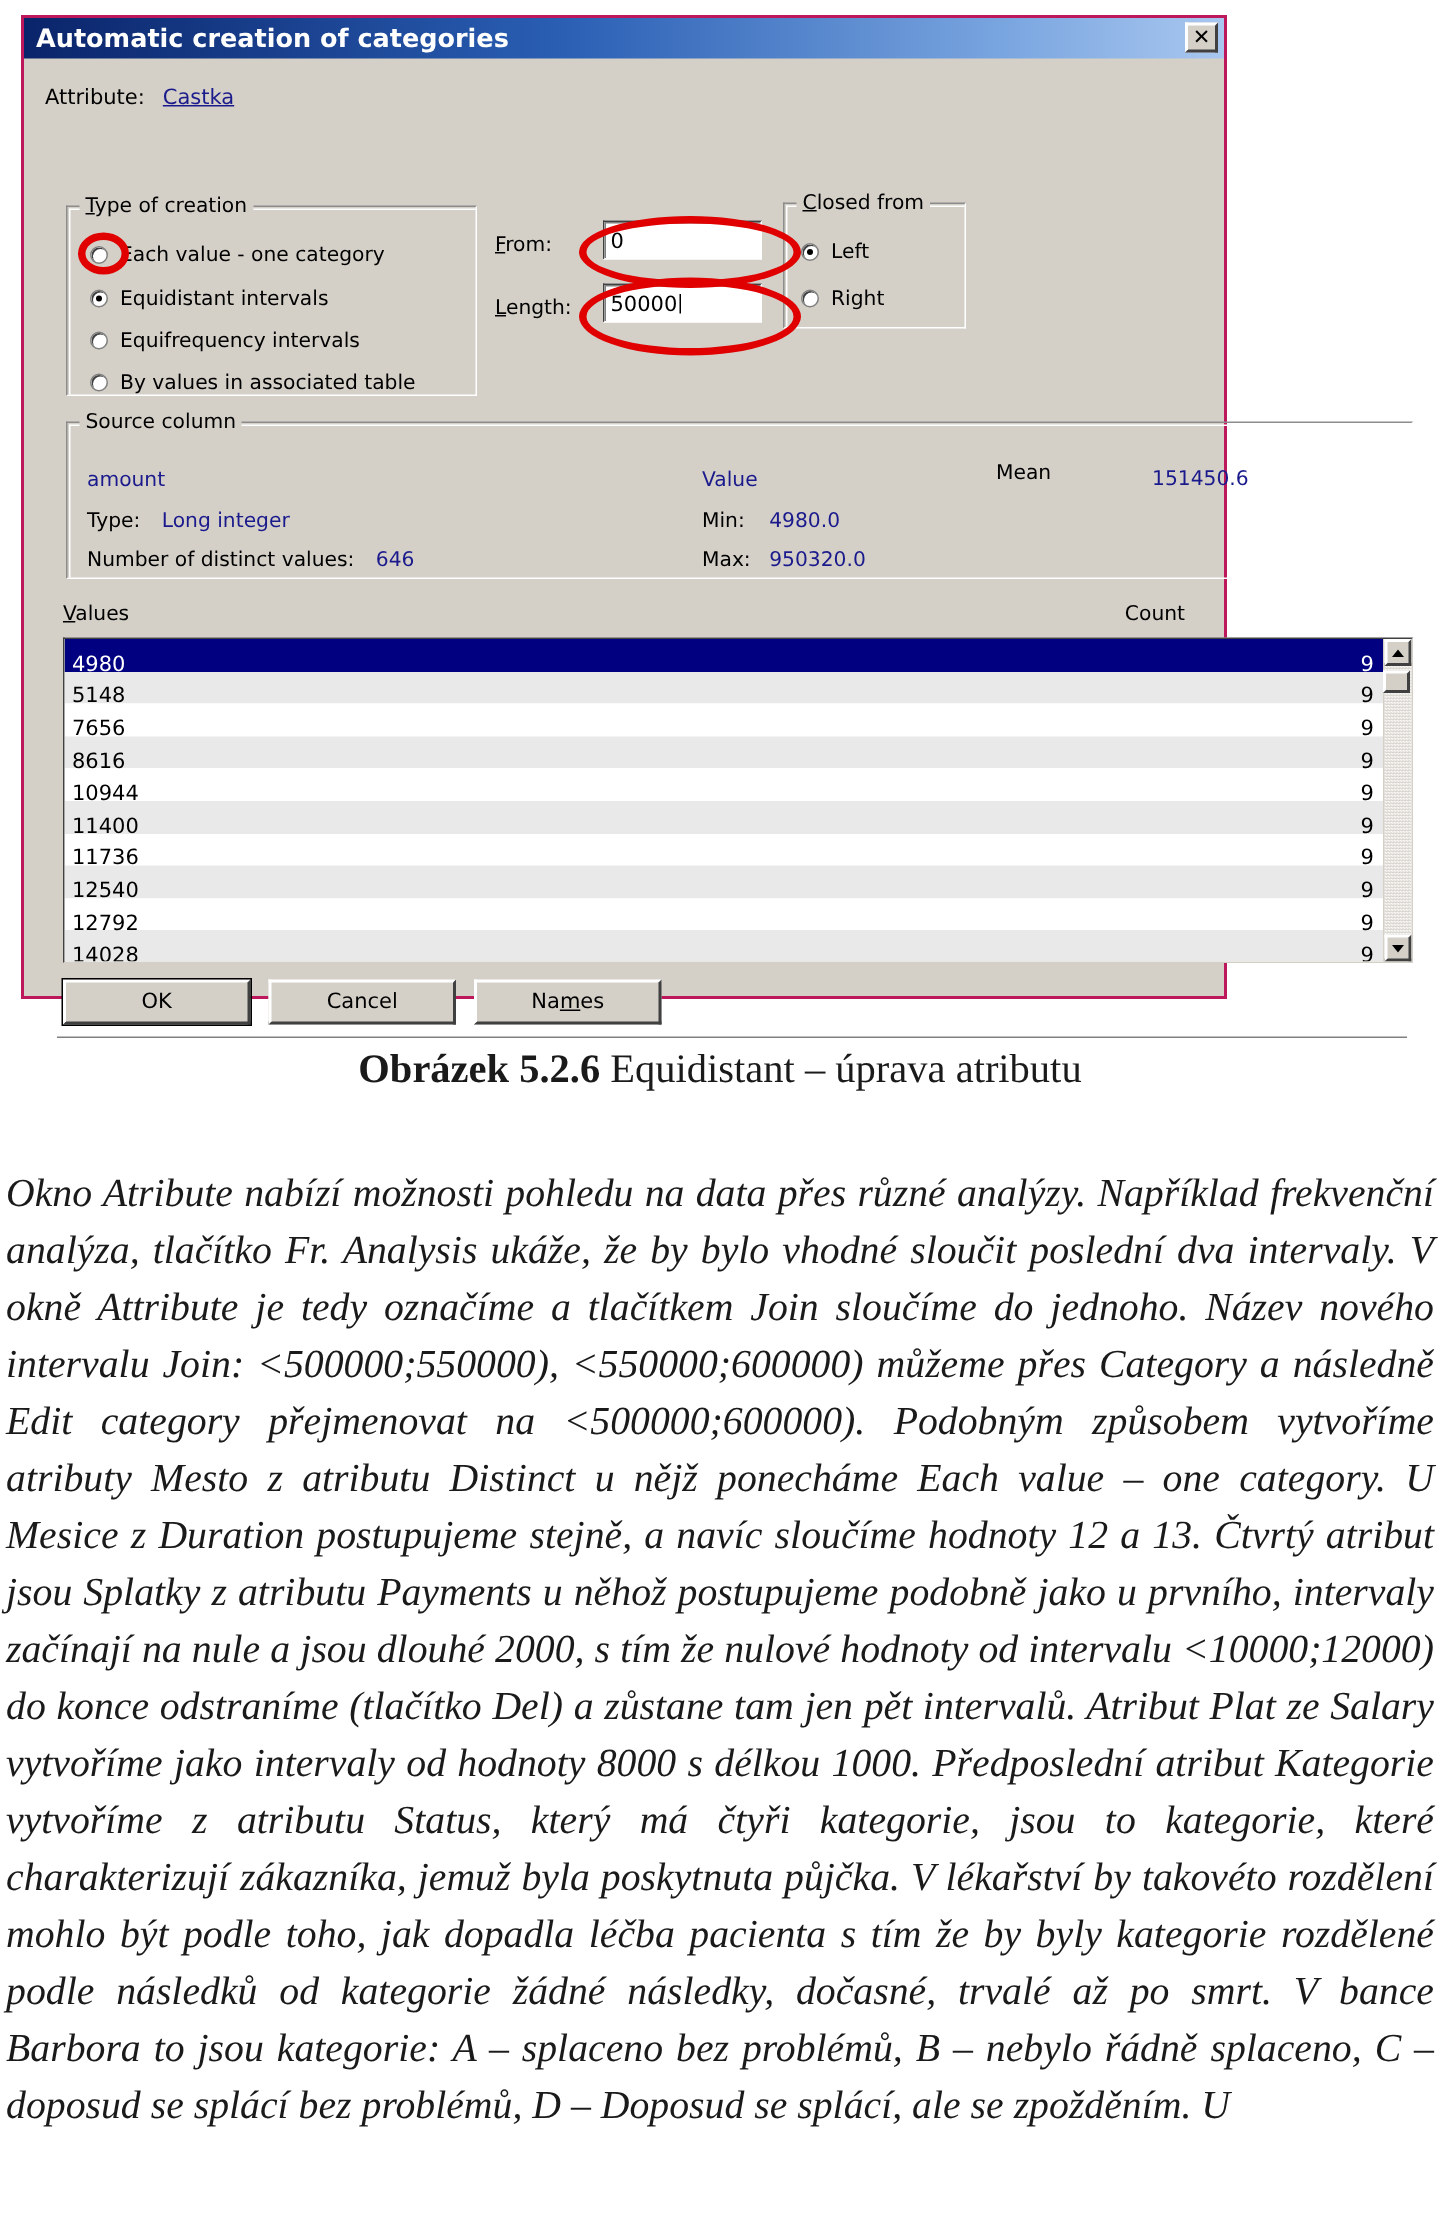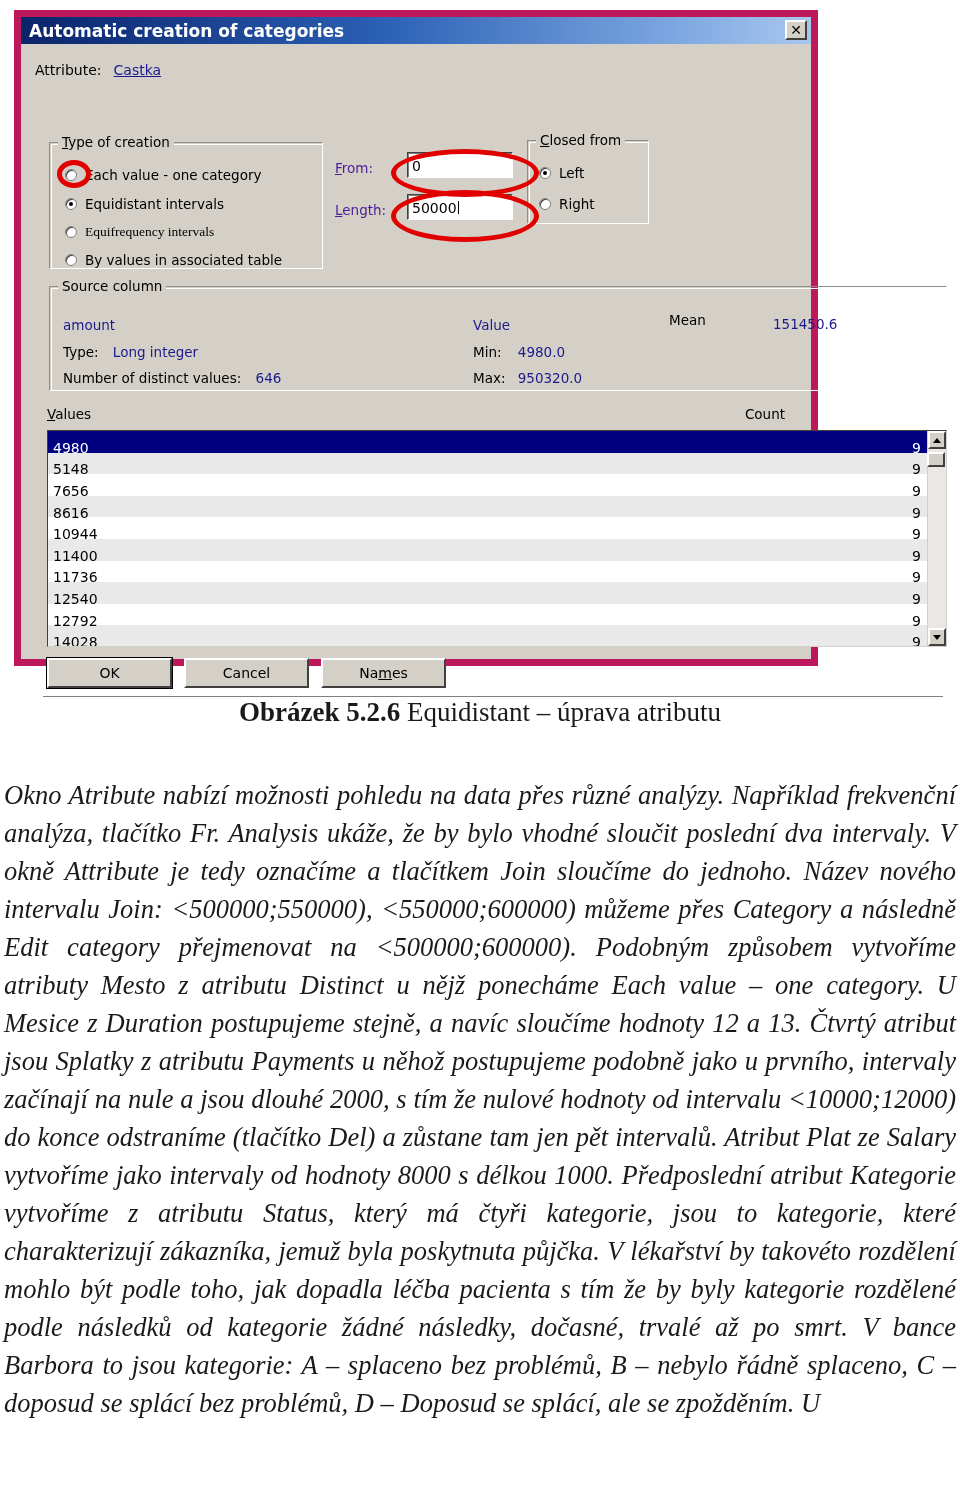--- a/index.html
+++ b/index.html
@@ -10,21 +10,21 @@
     font-family: "Liberation Serif", serif;
     overflow: hidden;
   }
   #page { position: relative; width: 960px; height: 1486px; background:#fff; }
 
   
   .shot {
     position: absolute; left: 14px; top: 10px;
     width: 804px; height: 656px;
     background: #d4d0c8;
-    border: 7px solid #be185d;
+    border: 2px solid #be185d;
     font-family: "DejaVu Sans", sans-serif;
   }
   .titlebar {
     height: 27px;
     background: linear-gradient(90deg,#0a246a 0%, #2a5fb4 45%, #7aa6e0 82%, #a9c7ef 100%);
     display: flex; align-items: center;
     padding-left: 8px;
     position: relative;
   }
   .title-text {
@@ -86,21 +86,21 @@
     border: 1px solid #808080;
     box-shadow: inset 1px 1px 0 #404040, inset -1px -1px 0 #ffffff;
     position: relative; flex: 0 0 auto;
   }
   .radio.on::after {
     content:""; position:absolute; left:3px; top:3px;
     width:4px; height:4px; border-radius:50%; background:#000;
   }
 
   .fld-label {
-    position:absolute; font-size:13.5px; color:#4c1d95;
+    position:absolute; font-size:13.5px; color:#000000;
   }
   .textbox {
     position:absolute;
     background:#ffffff;
     border: 1px solid #808080;
     border-top-color:#404040; border-left-color:#404040;
     border-right-color:#ffffff; border-bottom-color:#ffffff;
     box-shadow: inset 1px 1px 0 #808080;
     font-size: 14px; color:#000;
     padding: 1px 2px 0 4px;
@@ -226,21 +226,21 @@
         <span class="gbox-title"><span class="ul">T</span><span>ype of creation</span></span>
       </div>
       <div class="radio-row" style="left:44px; top:123px;">
         <span class="radio"></span>
         <span>Each value - one category</span>
       </div>
       <div class="radio-row" style="left:44px; top:152px;text-align:center;">
         <span class="radio on"></span>
         <span>Equidistant intervals</span>
       </div>
-      <div class="radio-row" style="left:44px; top:180px;font-family:Liberation Serif, serif;">
+      <div class="radio-row" style="left:44px; top:180px;">
         <span class="radio"></span>
         <span>Equifrequency intervals</span>
       </div>
       <div class="radio-row" style="left:44px; top:208px;">
         <span class="radio"></span>
         <span>By values in associated table</span>
       </div>
 
       <div class="fld-label" style="left:314px; top:116px;">
         <span class="ul">F</span><span>rom:</span>

